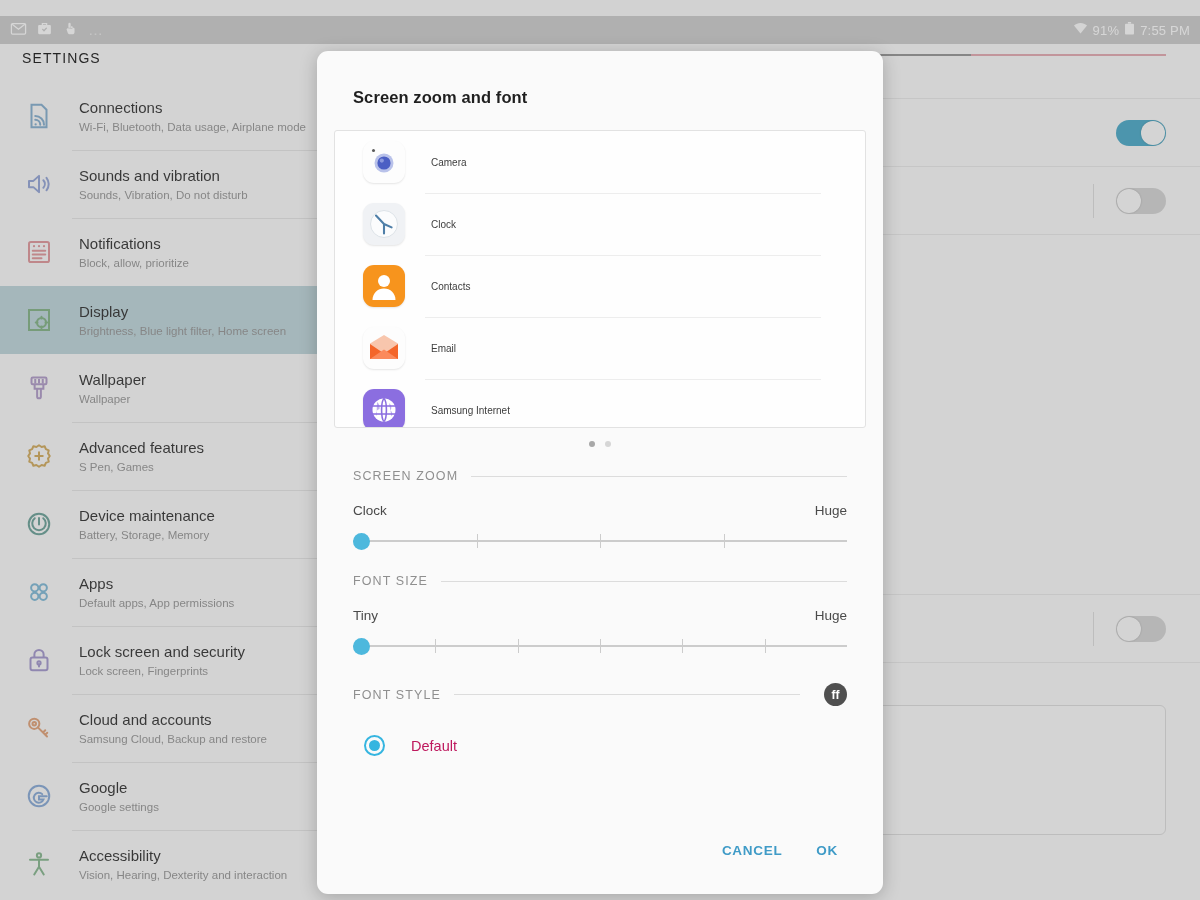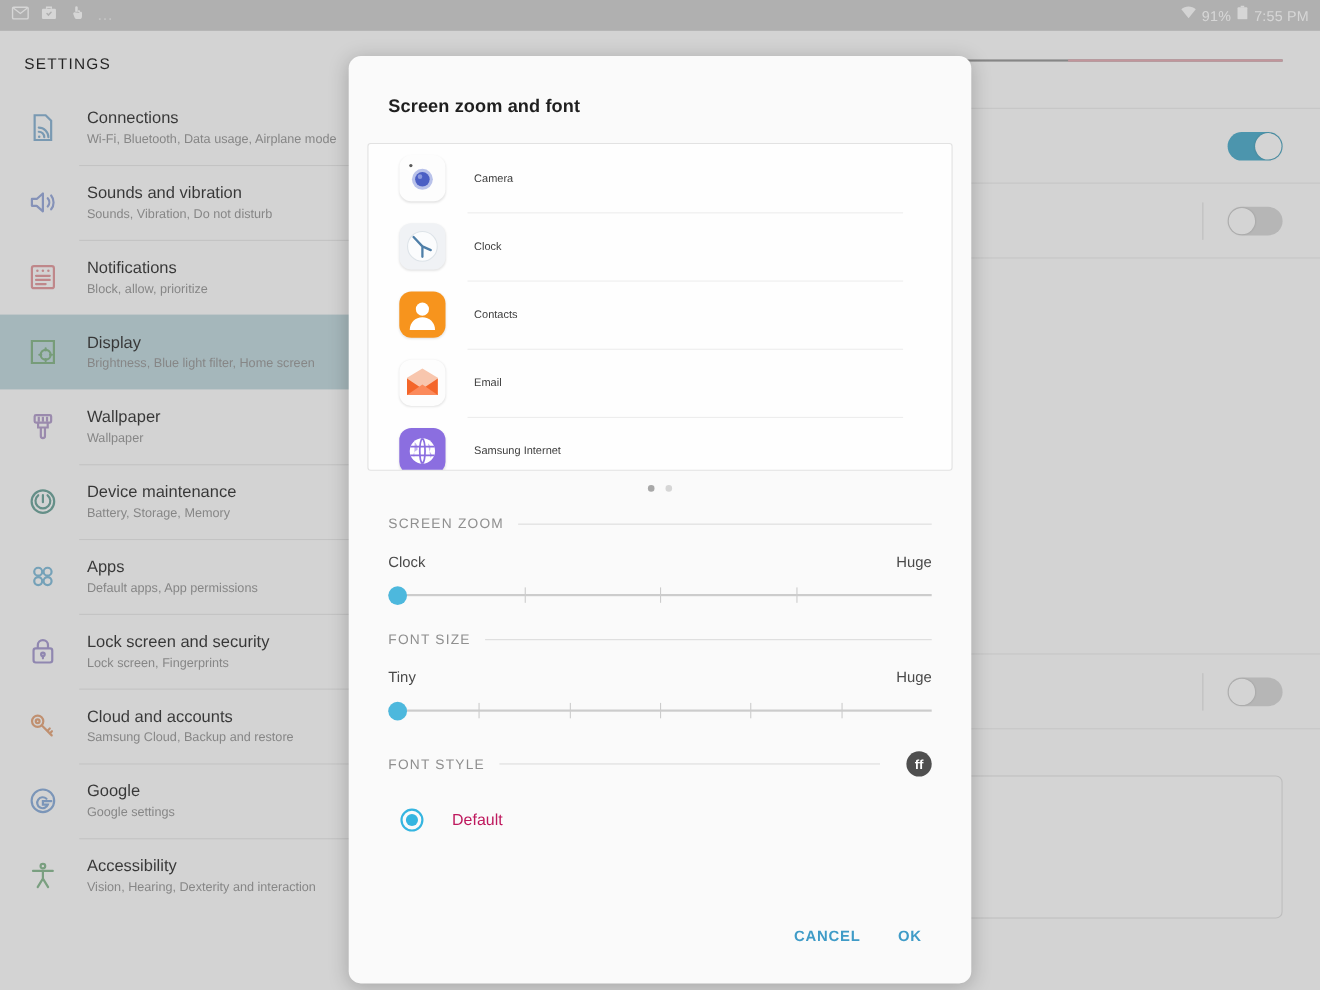--- a/index.html
+++ b/index.html
@@ -6,21 +6,21 @@
   html, body {
     width: 1200px; height: 900px;
     font-family: "Liberation Sans", sans-serif;
     overflow: hidden;
     background: #ffffff;
   }
   #root { position: relative; width: 1200px; height: 900px; background: #fafafa; }
 
   
   .statusbar {
-    position: absolute; top: 0; left: 0; width: 1200px; height: 28px;
+    position: absolute; top: 16px; left: 0; width: 1200px; height: 28px;
     background: #c9c9c9; display: flex; 
     padding: 0 10px; z-index: 5;
   }
   .sb-left { display: flex; align-items: center; gap: 9px; }
   .sb-right { margin-left: auto; display: flex; align-items: center; gap: 5px; }
   .sb-right .txt { color: #ffffff; font-size: 13px; letter-spacing: .2px; }
   .ic { display: inline-block; }
 
   
   .settings-panel {
@@ -229,20 +229,32 @@
             <svg width="30" height="30" viewBox="0 0 24 24">
               <rect x="6" y="3.5" width="12" height="5.5" rx="1" fill="none" stroke="#a992c4" stroke-width="1.6"></rect>
               <path d="M8.5 9v3.5h7V9" fill="none" stroke="#a992c4" stroke-width="1.6"></path>
               <path d="M10.5 12.5v6.2a1.5 1.5 0 003 0v-6.2" fill="none" stroke="#a992c4" stroke-width="1.6"></path>
               <path d="M9 4.7v3.6M12 4.7v3.6M15 4.7v3.6" fill="none" stroke="#a992c4" stroke-width="1.6"></path>
             </svg>
           </span>
           <span class="s-text">
             <span class="s-name">Wallpaper</span>
             <span class="s-sub">Wallpaper</span>
+          </span>
+        </div>
+        <div class="s-item">
+          <span class="s-icon">
+            <svg width="30" height="30" viewBox="0 0 24 24">
+              <path d="M12 3.4l2.1 1.4 2.4-.6 1 2.3 2.3 1-.6 2.4 1.4 2.1-1.4 2.1.6 2.4-2.3 1-1 2.3-2.4-.6L12 20.6l-2.1-1.4-2.4.6-1-2.3-2.3-1 .6-2.4L3.4 12l1.4-2.1-.6-2.4 2.3-1 1-2.3 2.4.6z" fill="none" stroke="#cfa44e" stroke-width="1.6" stroke-linejoin="round"></path>
+              <path d="M12 9v6M9 12h6" fill="none" stroke="#cfa44e" stroke-width="1.6" stroke-linecap="round"></path>
+            </svg>
+          </span>
+          <span class="s-text">
+            <span class="s-name">Advanced features</span>
+            <span class="s-sub">S Pen, Games</span>
           </span>
         </div>
         <div class="s-item">
           <span class="s-icon">
             <svg width="30" height="30" viewBox="0 0 24 24">
               <circle cx="12" cy="12" r="8.2" fill="none" stroke="#5e9a90" stroke-width="1.6"></circle>
               <path d="M12 7.2v5.2" fill="none" stroke="#5e9a90" stroke-width="1.6" stroke-linecap="round"></path>
               <path d="M8.6 7.4a5.4 5.4 0 106.8 0" fill="none" stroke="#5e9a90" stroke-width="1.6" stroke-linecap="round"></path>
             </svg>
           </span>

